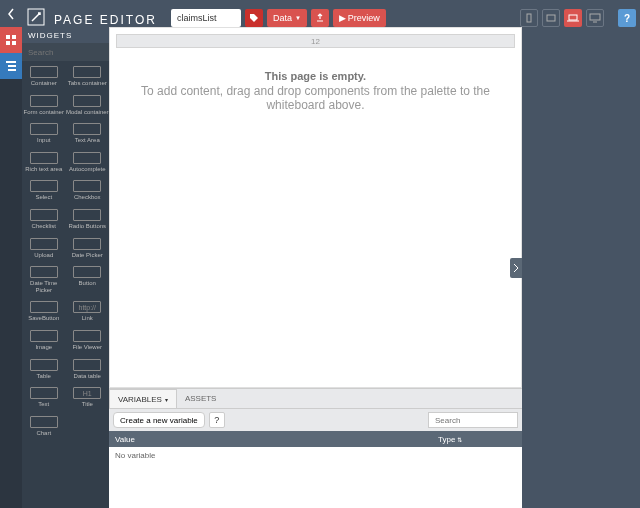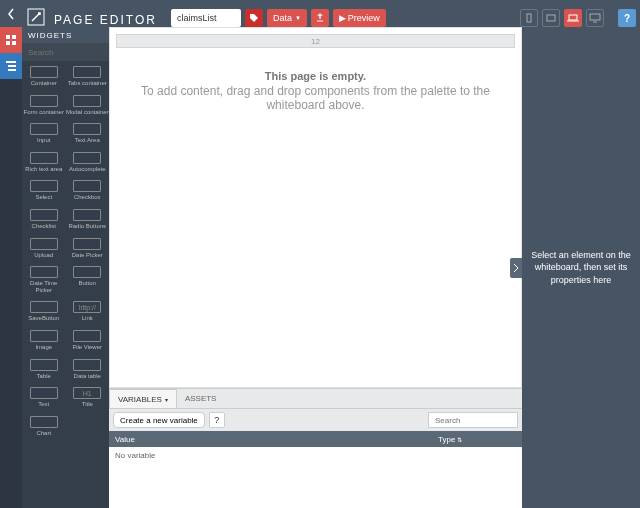--- a/index.html
+++ b/index.html
@@ -289,16 +289,15 @@
         </div>
       </div>
     </div>
 
     <div class="props">
       <div class="props-collapse">
         <svg width="6" height="10">
             <path d="M1 1l4 4-4 4" stroke="#fff" fill="none"></path>
           </svg>
       </div>
-      <div>Select an element on the whiteboard, then set its properties here</div>
     </div>
   </div>
 </div>
 
 </body></html>

